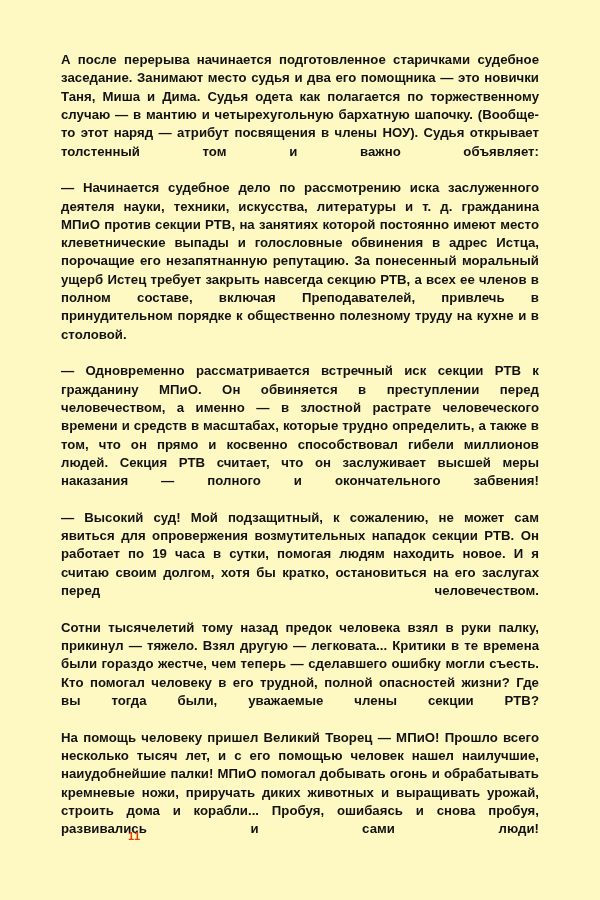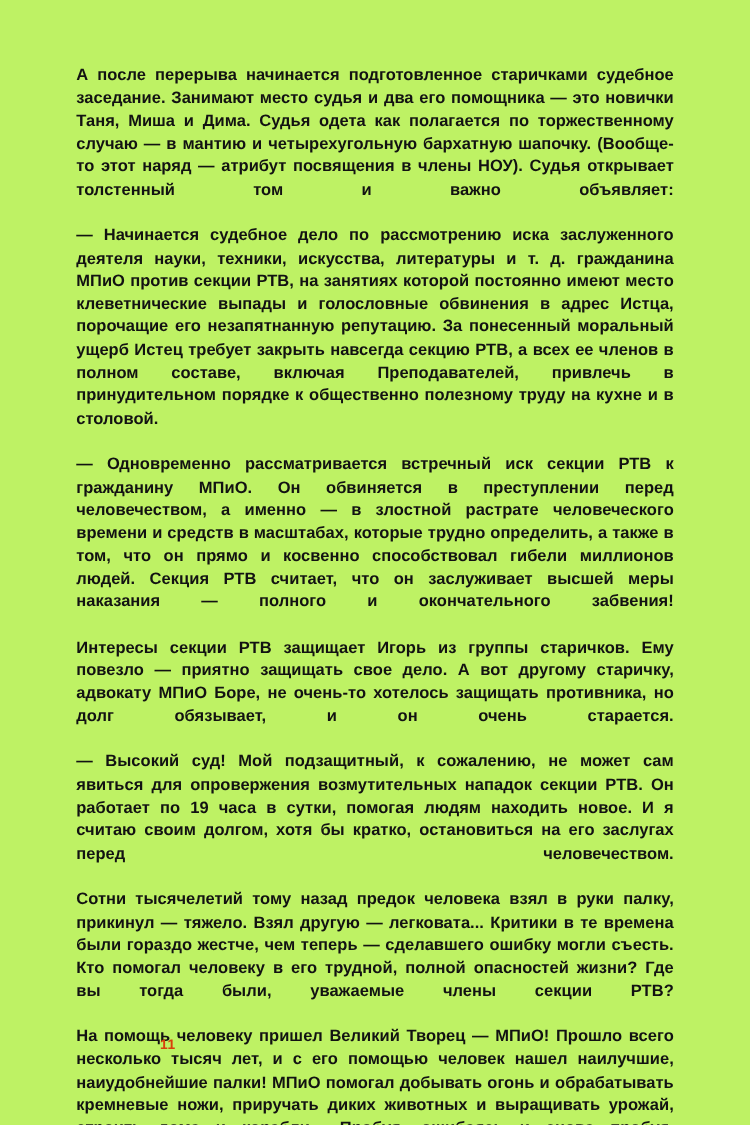--- a/index.html
+++ b/index.html
@@ -14,21 +14,21 @@
     overflow: hidden;
     font-family: "Liberation Sans", "DejaVu Sans", sans-serif;
   }
 
   #page {
     position: absolute;
     left: 0;
     top: 0;
     width: 600px;
     height: 900px;
-    background: #bef264;
+    background: #fef9c3;
   }
 
   #text-column {
     position: absolute;
     left: 61px;
     top: 51px;
     width: 478px;
   }
 
   .para {
@@ -68,21 +68,20 @@
 </style>
 </head>
 <body>
 
 <div id="page">
 
   <div id="text-column">
     <p class="para">А после перерыва начинается подготовленное старичками судебное заседание. Занимают место судья и два его помощника — это новички Таня, Миша и Дима. Судья одета как полагается по торжественному случаю — в мантию и четырехугольную бархатную шапочку. (Вообще-то этот наряд — атрибут посвящения в члены НОУ). Судья открывает толстенный том и важно объявляет:</p>
     <p class="para">— Начинается судебное дело по рассмотрению иска заслуженного деятеля науки, техники, искусства, литературы и т. д. гражданина МПиО против секции РТВ, на занятиях которой постоянно имеют место клеветнические выпады и голословные обвинения в адрес Истца, порочащие его незапятнанную репутацию. За понесенный моральный ущерб Истец требует закрыть навсегда секцию РТВ, а всех ее членов в полном составе, включая Преподавателей, привлечь в принудительном порядке к общественно полезному труду на кухне и в столовой.</p>
     <p class="para">— Одновременно рассматривается встречный иск секции РТВ к гражданину МПиО. Он обвиняется в преступлении перед человечеством, а именно — в злостной растрате человеческого времени и средств в масштабах, которые трудно определить, а также в том, что он прямо и косвенно способствовал гибели миллионов людей. Секция РТВ считает, что он заслуживает высшей меры наказания — полного и окончательного забвения!</p>
-    <p class="para">Интересы секции РТВ защищает Игорь из группы старичков. Ему повезло — приятно защищать свое дело. А вот другому старичку, адвокату МПиО Боре, не очень-то хотелось защищать противника, но долг обязывает, и он очень старается.</p>
     <p class="para">— Высокий суд! Мой подзащитный, к сожалению, не может сам явиться для опровержения возмутительных нападок секции РТВ. Он работает по 19 часа в сутки, помогая людям находить новое. И я считаю своим долгом, хотя бы кратко, остановиться на его заслугах перед человечеством.</p>
     <p class="para">Сотни тысячелетий тому назад предок человека взял в руки палку, прикинул — тяжело. Взял другую — легковата... Критики в те времена были гораздо жестче, чем теперь — сделавшего ошибку могли съесть. Кто помогал человеку в его трудной, полной опасностей жизни? Где вы тогда были, уважаемые члены секции РТВ?</p>
     <p class="para">На помощь человеку пришел Великий Творец — МПиО! Прошло всего несколько тысяч лет, и с его помощью человек нашел наилучшие, наиудобнейшие палки! МПиО помогал добывать огонь и обрабатывать кремневые ножи, приручать диких животных и выращивать урожай, строить дома и корабли... Пробуя, ошибаясь и снова пробуя, развивались и сами люди!</p>
 
   </div>
 
   <div id="page-number">11</div>
 
 </div>
 

